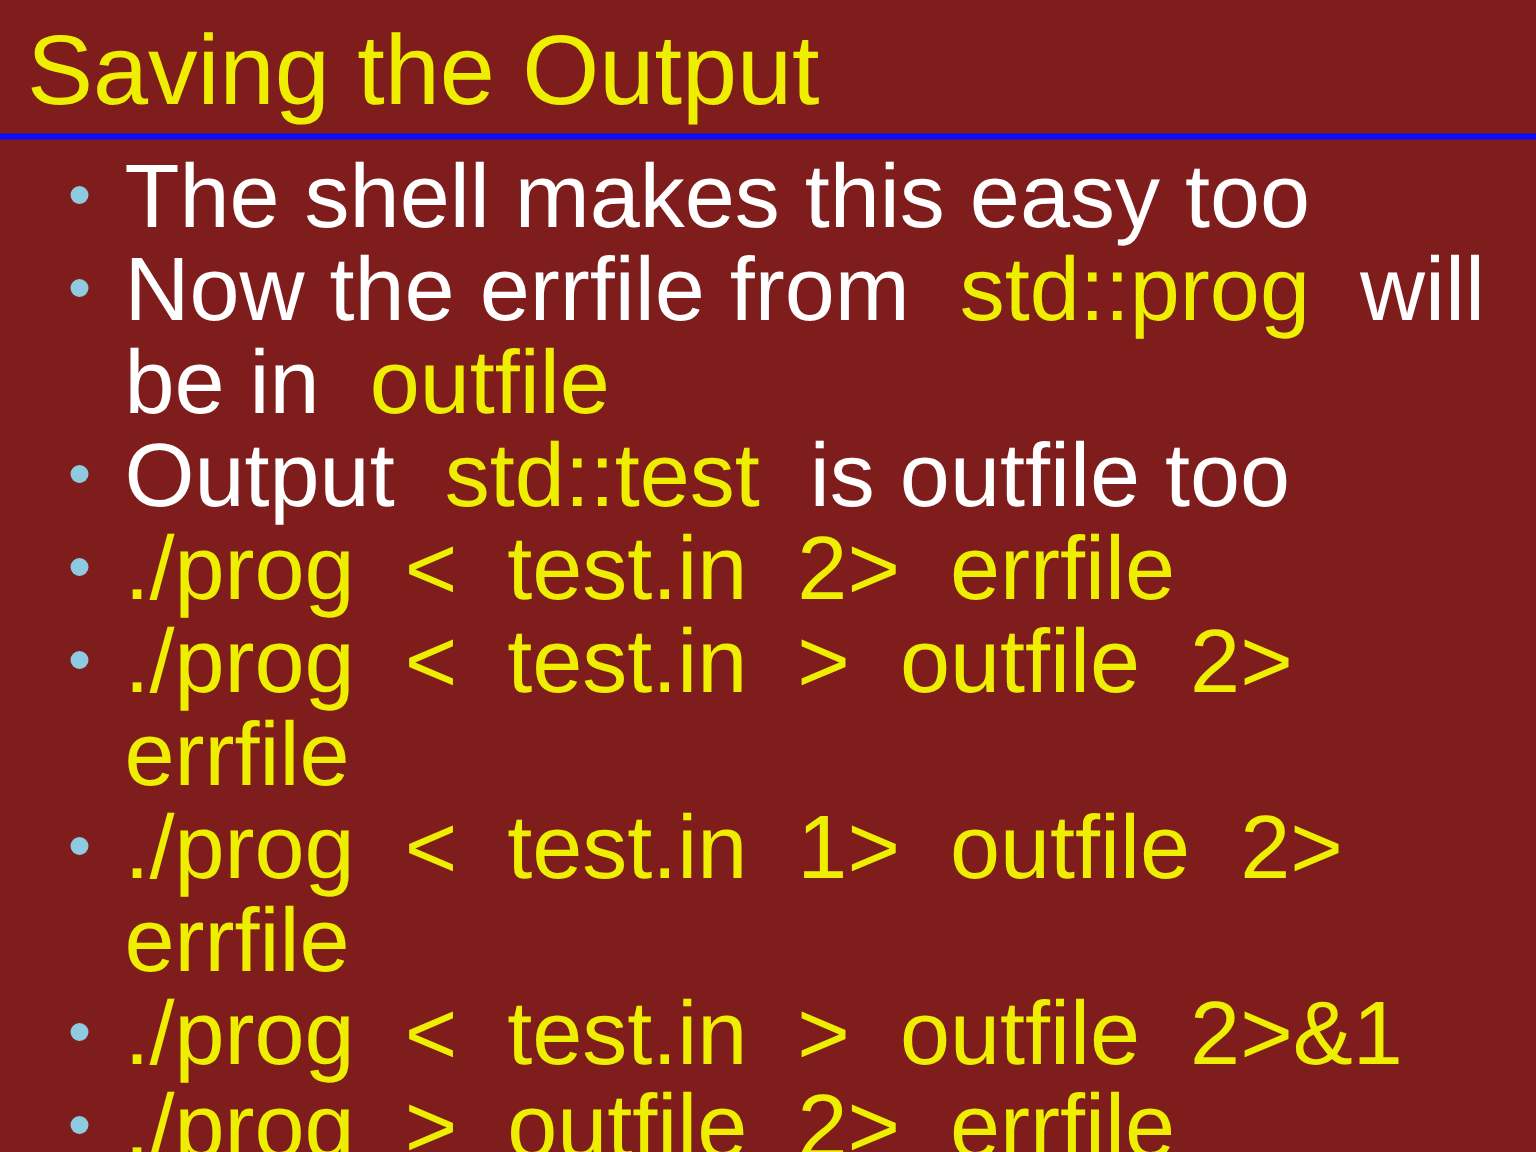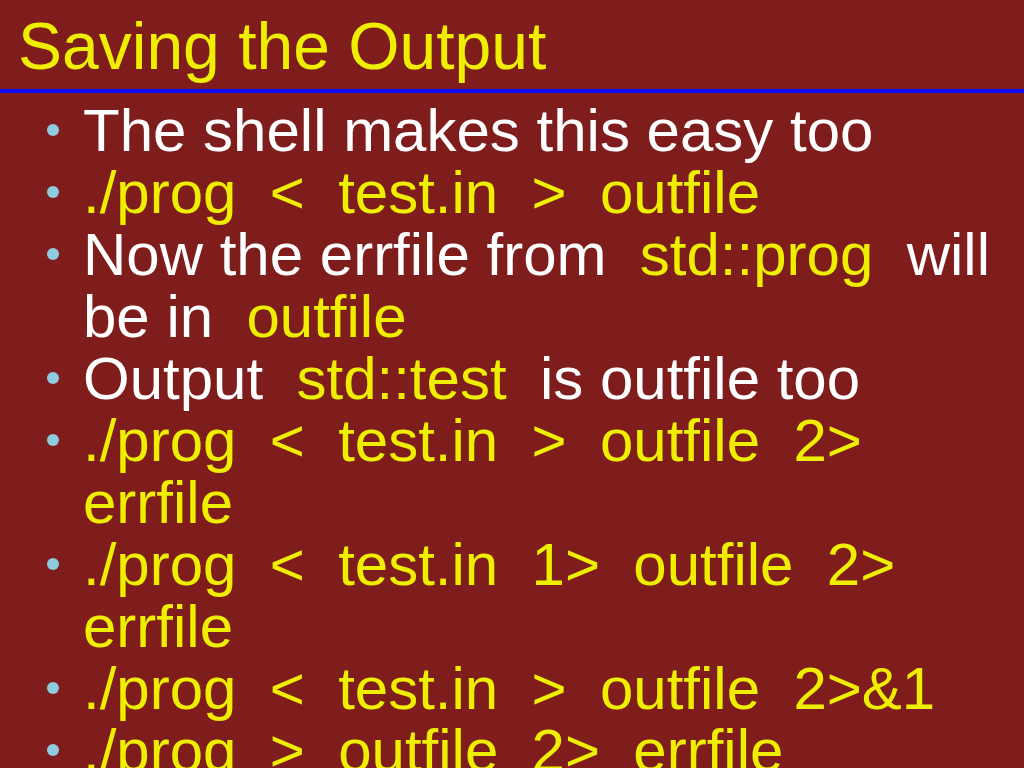--- a/index.html
+++ b/index.html
@@ -96,29 +96,29 @@
     <div id="title-rule"></div>
   </div>
 
   <ul id="bullet-list">
       <li class="bullet-row">
         <span class="bullet-marker"></span>
         <span class="bullet-text"><span class="seg-white">The shell makes this easy too</span></span>
       </li>
       <li class="bullet-row">
         <span class="bullet-marker"></span>
-        <span class="bullet-text"><span class="seg-yellow">./prog  &lt;  test.in  &gt;  outfile</span></span>
-      </li>
-      <li class="bullet-row">
-        <span class="bullet-marker"></span>
         <span class="bullet-text"><span class="seg-white">Now the errfile from </span><span class="seg-yellow"> std::prog </span><span class="seg-white"> will be in </span><span class="seg-yellow"> outfile</span></span>
       </li>
       <li class="bullet-row">
         <span class="bullet-marker"></span>
         <span class="bullet-text"><span class="seg-white">Output </span><span class="seg-yellow"> std::test </span><span class="seg-white"> is outfile too</span></span>
+      </li>
+      <li class="bullet-row">
+        <span class="bullet-marker"></span>
+        <span class="bullet-text"><span class="seg-yellow">./prog  &lt;  test.in  2&gt;  errfile</span></span>
       </li>
       <li class="bullet-row">
         <span class="bullet-marker"></span>
         <span class="bullet-text"><span class="seg-yellow">./prog  &lt;  test.in  &gt;  outfile  2&gt;  errfile</span></span>
       </li>
       <li class="bullet-row">
         <span class="bullet-marker"></span>
         <span class="bullet-text"><span class="seg-yellow">./prog  &lt;  test.in  1&gt;  outfile  2&gt;  errfile</span></span>
       </li>
       <li class="bullet-row">

